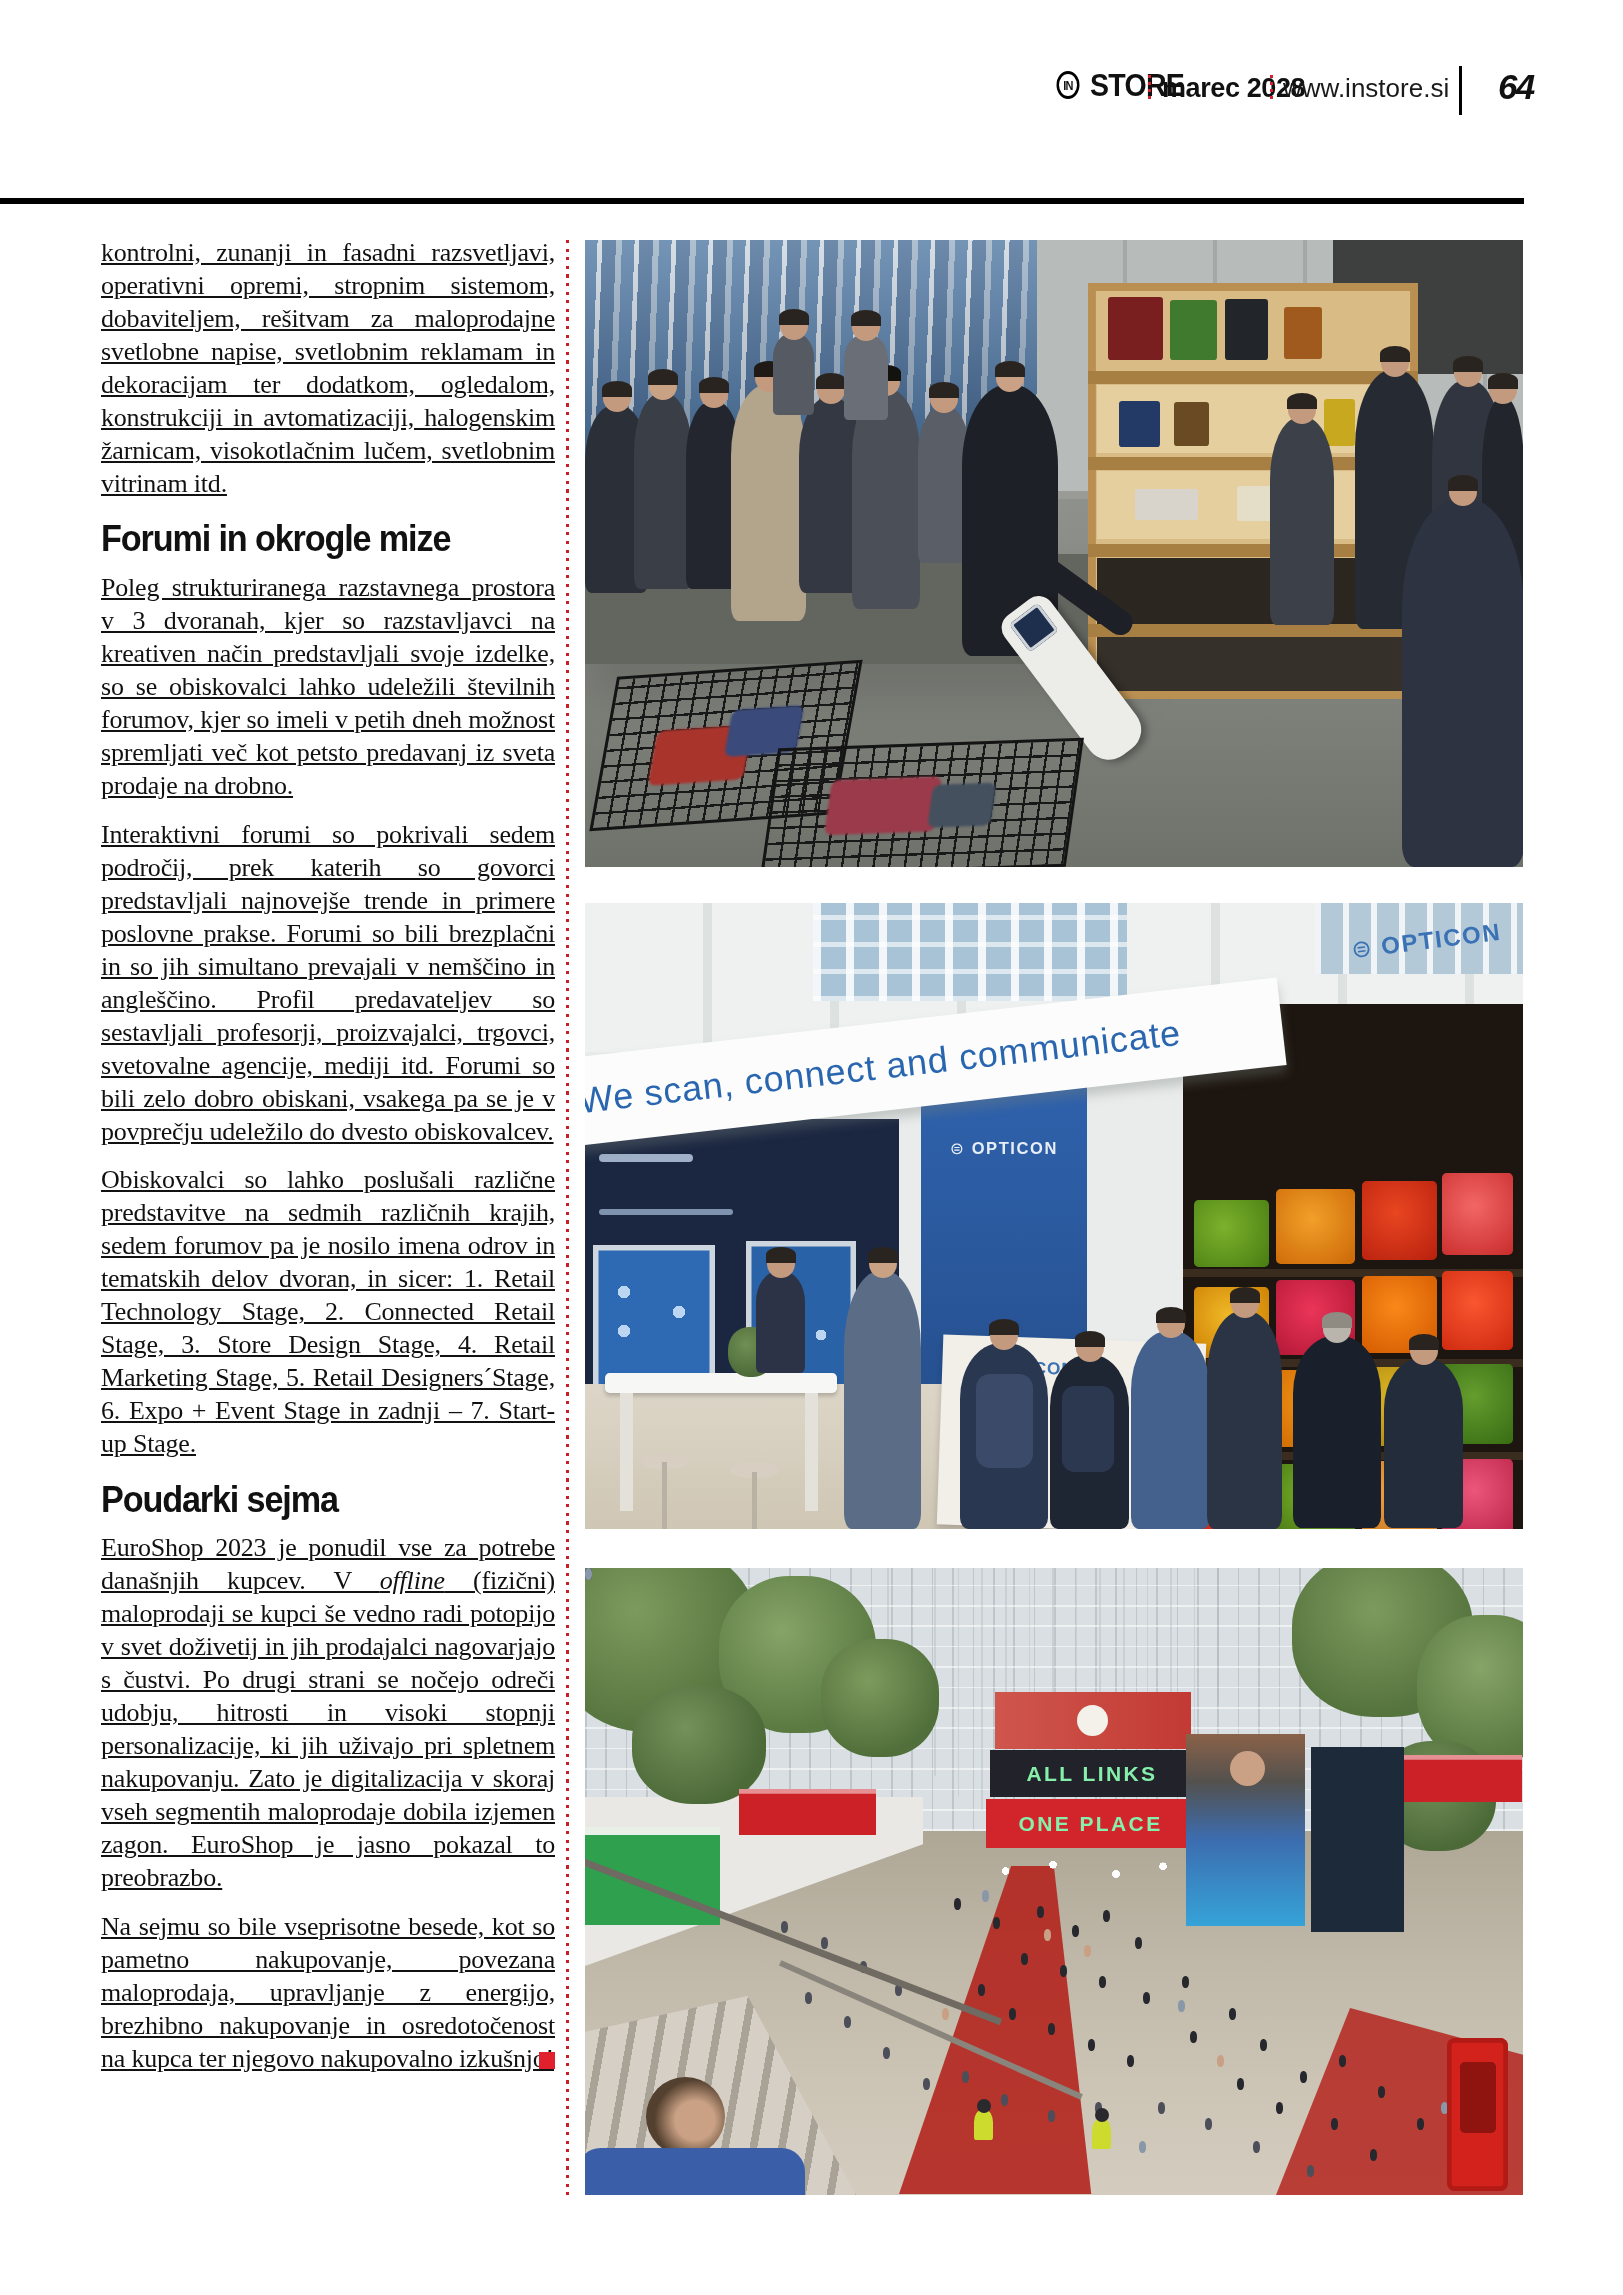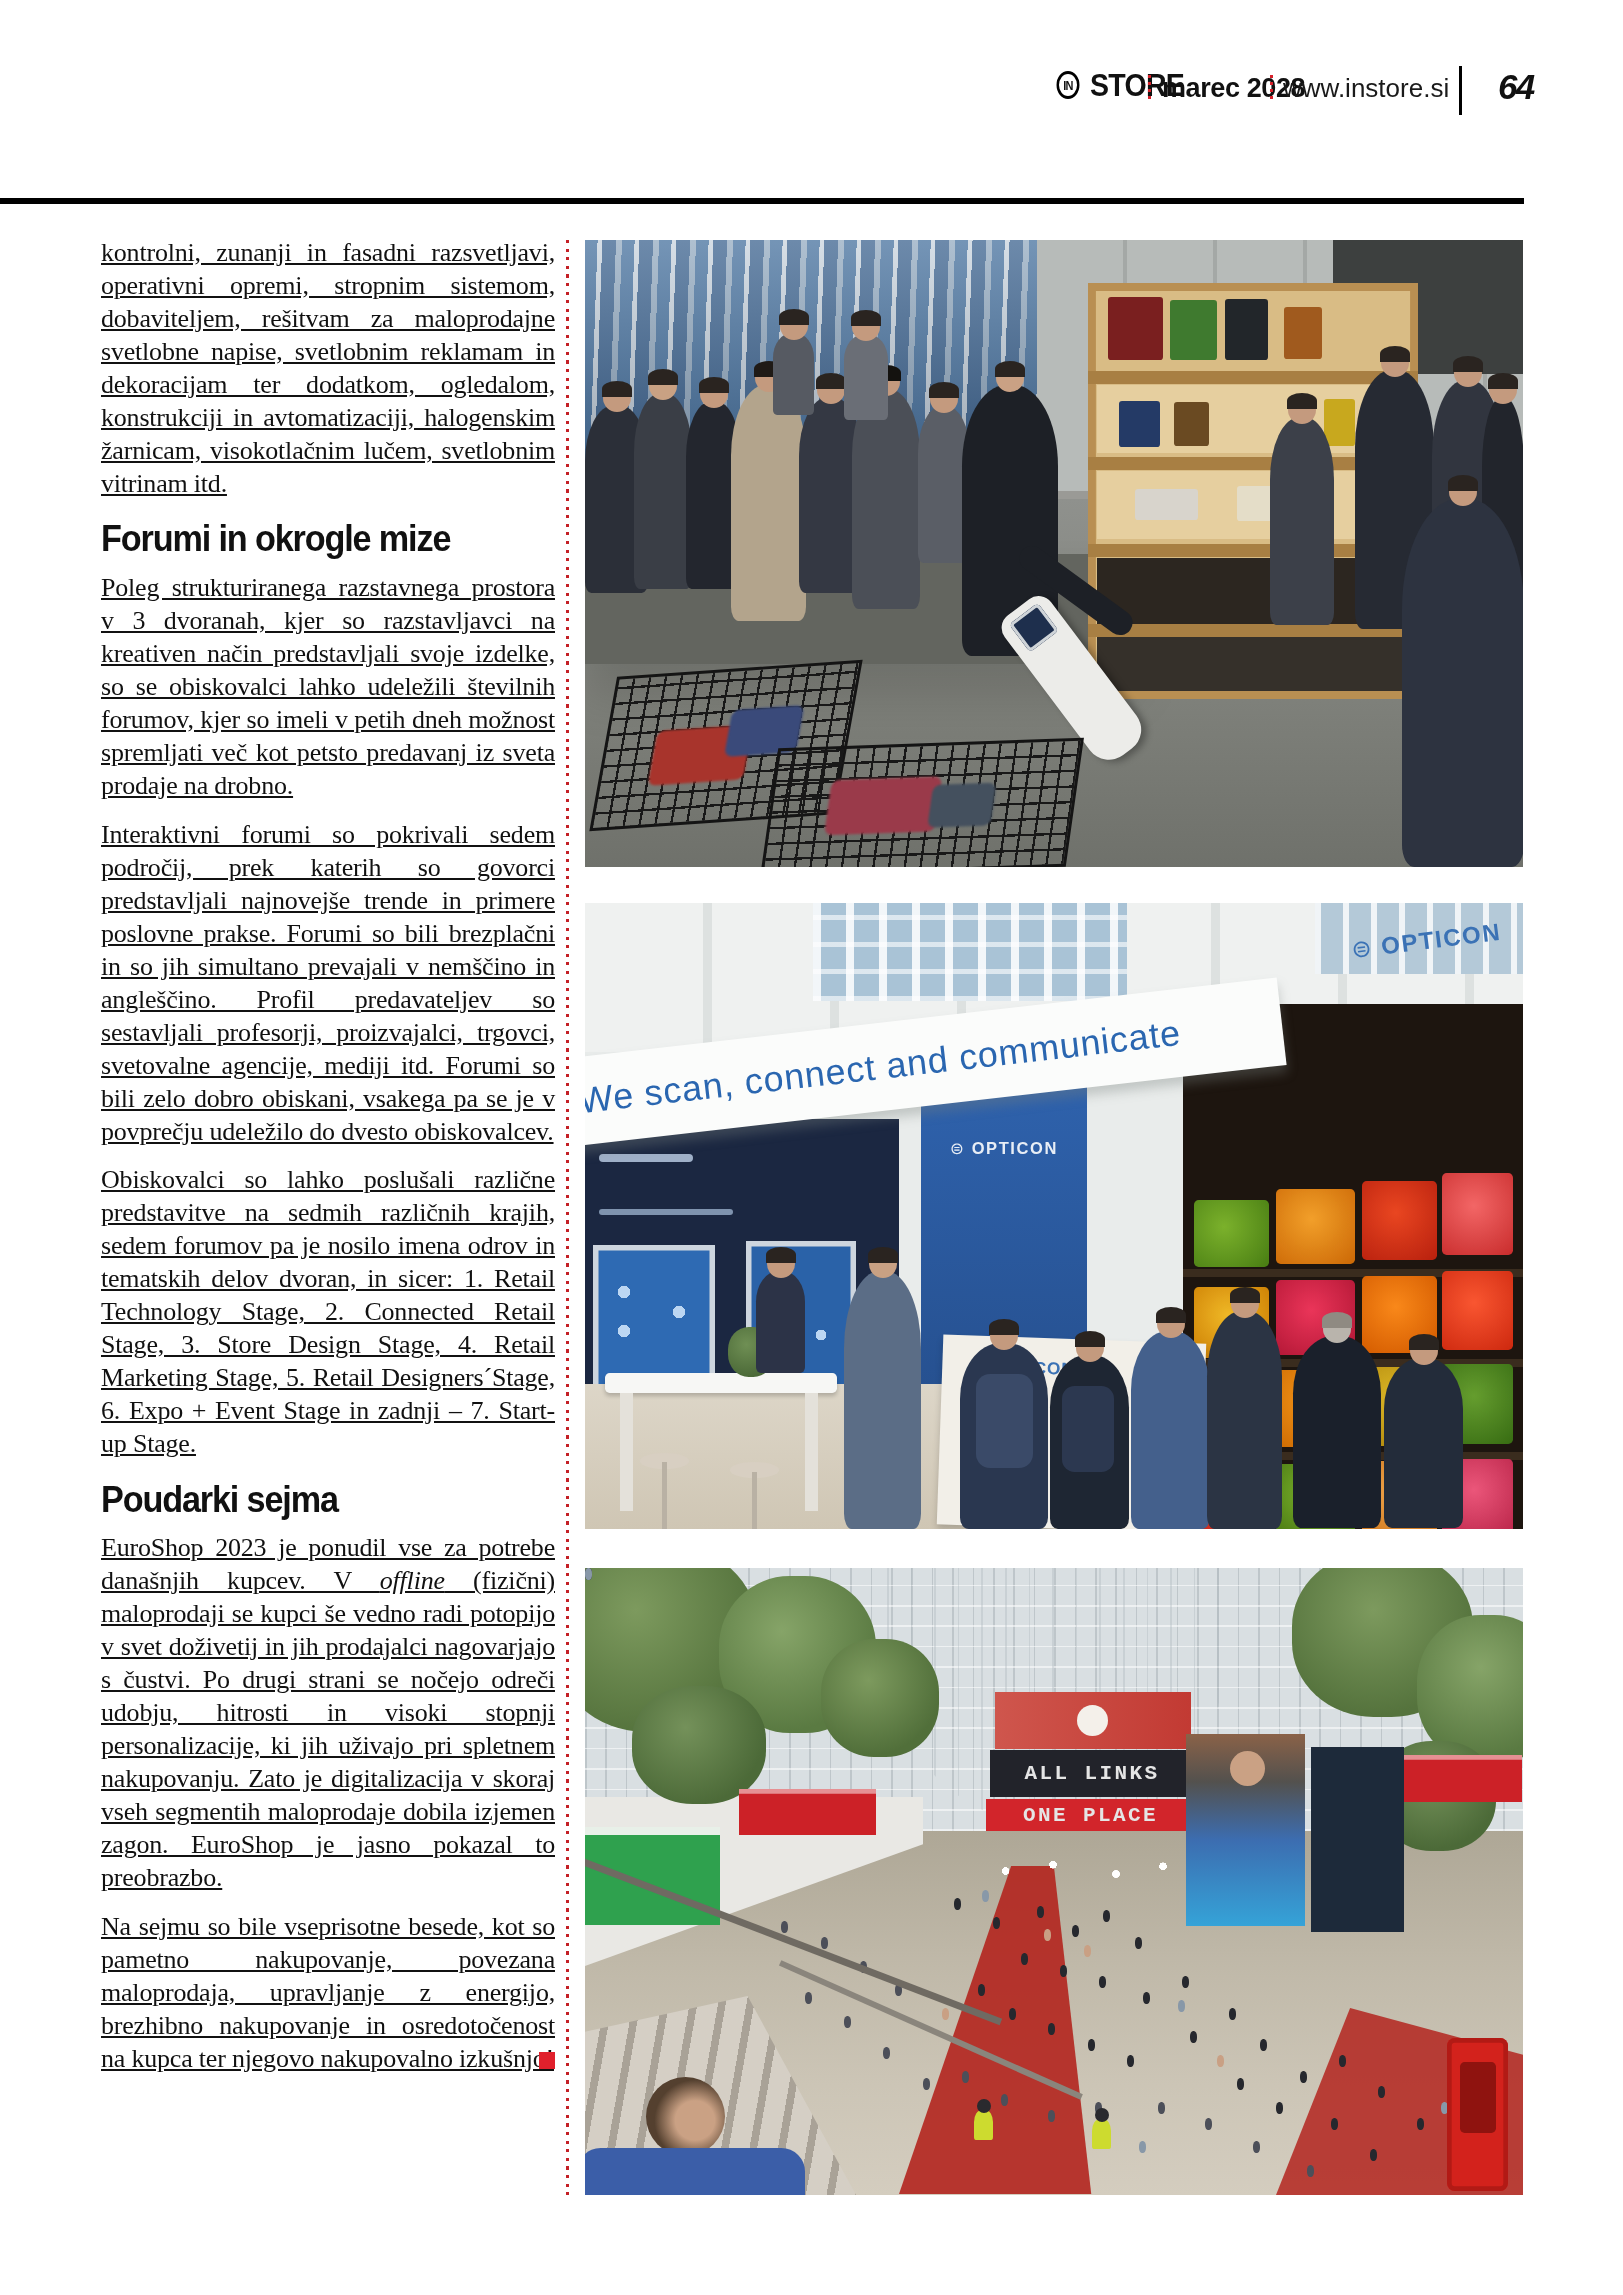--- a/index.html
+++ b/index.html
@@ -138,23 +138,23 @@
   .p3-carpet1{left:314px;top:298px;width:267px;height:328px;background:#b3251e;
       clip-path:polygon(42% 0,58% 0,72% 100%,0 100%);opacity:.9;}
   .p3-carpet2{left:691px;top:440px;width:247px;height:187px;background:#b3251e;
       clip-path:polygon(30% 0,100% 25%,100% 100%,0 100%);opacity:.85;}
   .p3-boothrow{left:0;top:229px;width:338px;height:169px;background:#e9e8e4;
       clip-path:polygon(0 0,100% 0,100% 28%,0 100%);}
   .p3-green{left:0;top:259px;width:135px;height:98px;background:#2fa14e;box-shadow:inset 0 7.9px 0 #e8f0e8;}
   .p3-bannerA{left:410px;top:124px;width:196px;height:57px;background:linear-gradient(90deg,#cf564d,#c23a33);}
   .p3-bannerA .logo{left:82px;top:12.6px;width:31px;height:31px;border-radius:50%;background:#f4f0ea;}
   .p3-bannerB{left:405px;top:182px;width:204px;height:47px;background:#22232a;display:flex;align-items:center;justify-content:center;}
-  .p3-bannerC{left:401px;top:231px;width:209px;height:32px;background:#d2252b;display:flex;align-items:center;justify-content:center;}
-  .p3-bannerB span,.p3-bannerC span{position:static;font-family:Liberation Mono, monospace;font-weight:700;
-      font-size:21px;color:#e5e5e5;letter-spacing:2.4px;white-space:nowrap;}
+  .p3-bannerC{left:401px;top:231px;width:209px;height:49px;background:#d2252b;display:flex;align-items:center;justify-content:center;}
+  .p3-bannerB span,.p3-bannerC span{position:static;font-family:Liberation Sans, sans-serif;font-weight:700;
+      font-size:21px;color:#86efac;letter-spacing:2.4px;white-space:nowrap;}
   .p3-bannerD{left:397px;top:281px;width:214px;height:44px;background:linear-gradient(90deg,#4a7fc0,#7fa6d2);
       background-image:radial-gradient(circle 3.9px at 23.6px 22px,#fff 97%,transparent),
                        radial-gradient(circle 3.9px at 71px 15.7px,#fff 97%,transparent),
                        radial-gradient(circle 3.9px at 134px 25px,#fff 97%,transparent),
                        radial-gradient(circle 3.9px at 181px 17.3px,#fff 97%,transparent);}
   .p3-sban{background:#cc2127;box-shadow:inset 0 4.7px 0 rgba(255,255,255,.5);}
   .p3-poster1{left:601px;top:166px;width:119px;height:192px;
       background:linear-gradient(180deg,#8a6248 0%,#53514e 25%,#3c6db0 55%,#35a3d8 100%);}
   .p3-poster1 .hd{left:44px;top:17.3px;width:35px;height:35px;border-radius:50%;background:#caa184;}
   .p3-poster2{left:726px;top:179px;width:93px;height:185px;background:#1d2a3a;}

